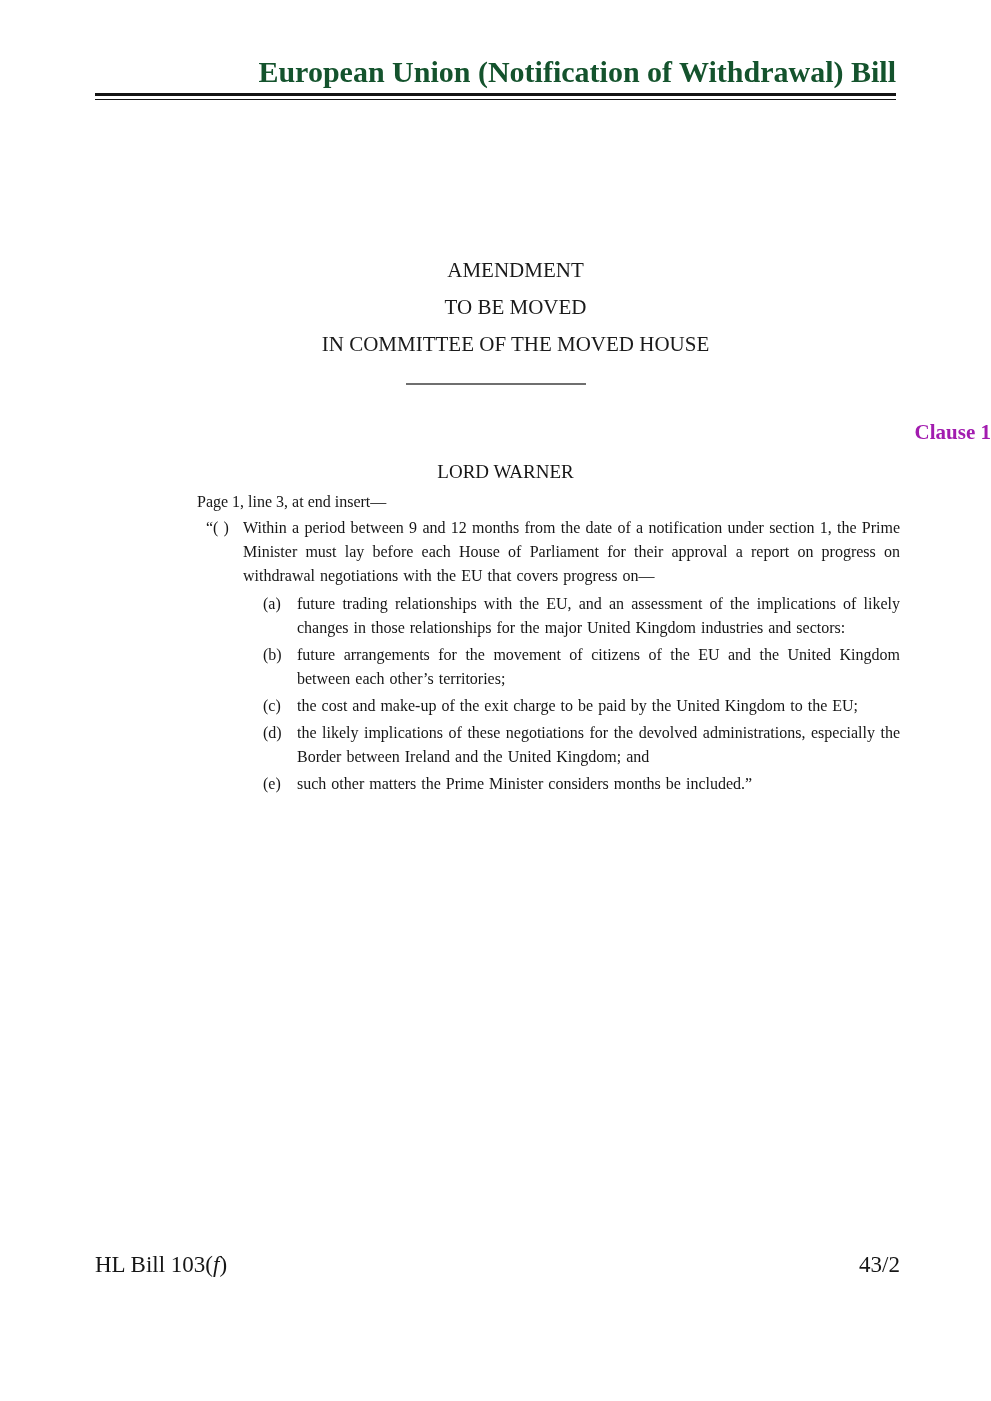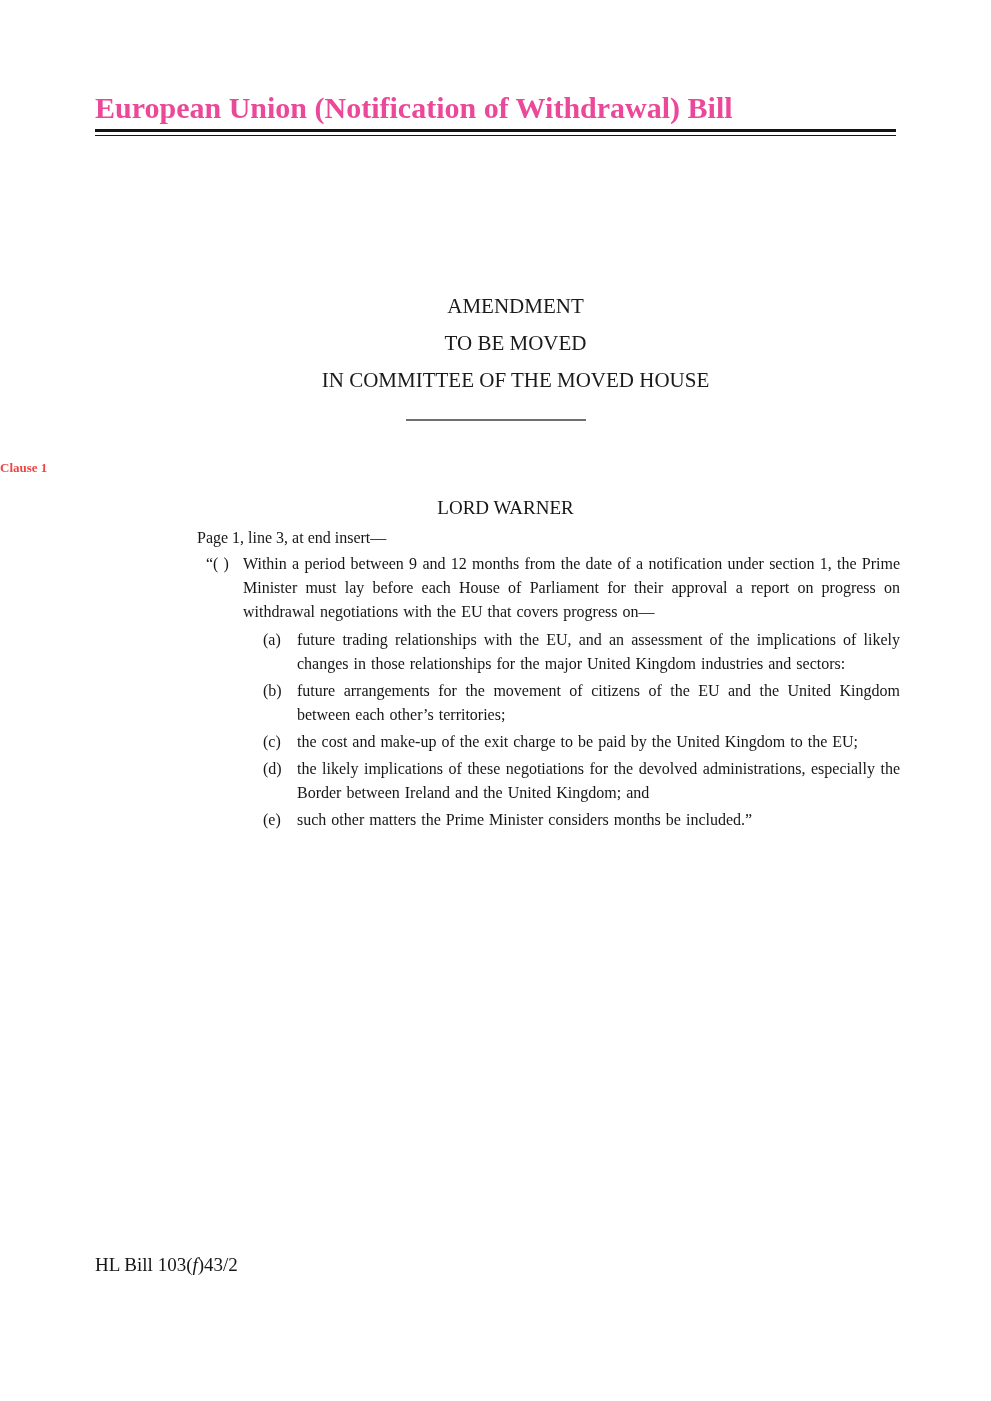--- a/index.html
+++ b/index.html
@@ -13,26 +13,26 @@
     height: 1401px;
     margin: 0 auto;
     background: #ffffff;
     font-family: "Liberation Serif", "DejaVu Serif", serif;
     color: #161616;
     box-sizing: border-box;
     overflow: hidden;
   }
   .doc-title {
     margin: 0 95px;
-    padding-top: 90px;
-    text-align: left;
+    padding-top: 54px;
+    text-align: right;
     font-size: 30px;
     line-height: 36px;
     font-weight: bold;
-    color: #ec4899;
+    color: #14532d;
   }
   .rule-double {
     margin: 3px 95px 0 95px;
     height: 3px;
     border-top: 3px solid #141414;
     border-bottom: 1px solid #141414;
   }
   .ceremonial {
     margin-top: 152px;
     text-align: center;
@@ -42,25 +42,25 @@
     padding-left: 40px;
   }
   .short-rule {
     width: 180px;
     height: 2px;
     background: #6f6f6f;
     margin: 20px auto 0 auto;
   }
   .clause-heading {
     margin-top: 35px;
-    text-align: left;
-    font-size: 13px;
+    text-align: right;
+    font-size: 21px;
     line-height: 24px;
     font-weight: bold;
-    color: #ef4444;
+    color: #a21caf;
   }
   .mover {
     margin-top: 16px;
     text-align: center;
     font-size: 19px;
     line-height: 24px;
     margin-left: 20px;
   }
   .amendment-block {
     margin: 6px 91px 0 197px;
@@ -98,21 +98,22 @@
     position: absolute;
     left: 66px;
     top: 0;
   }
   .doc-footer {
     position: absolute;
     left: 95px;
     right: 91px;
     bottom: 124px;
     display: flex;
-    font-size: 19px;
+    justify-content: space-between;
+    font-size: 23px;
     line-height: 24px;
   }
   .italic { font-style: italic; }
 </style>
 </head>
 <body>
 
 <div class="page">
 
   <div class="doc-title">European Union (Notification of Withdrawal) Bill</div>

